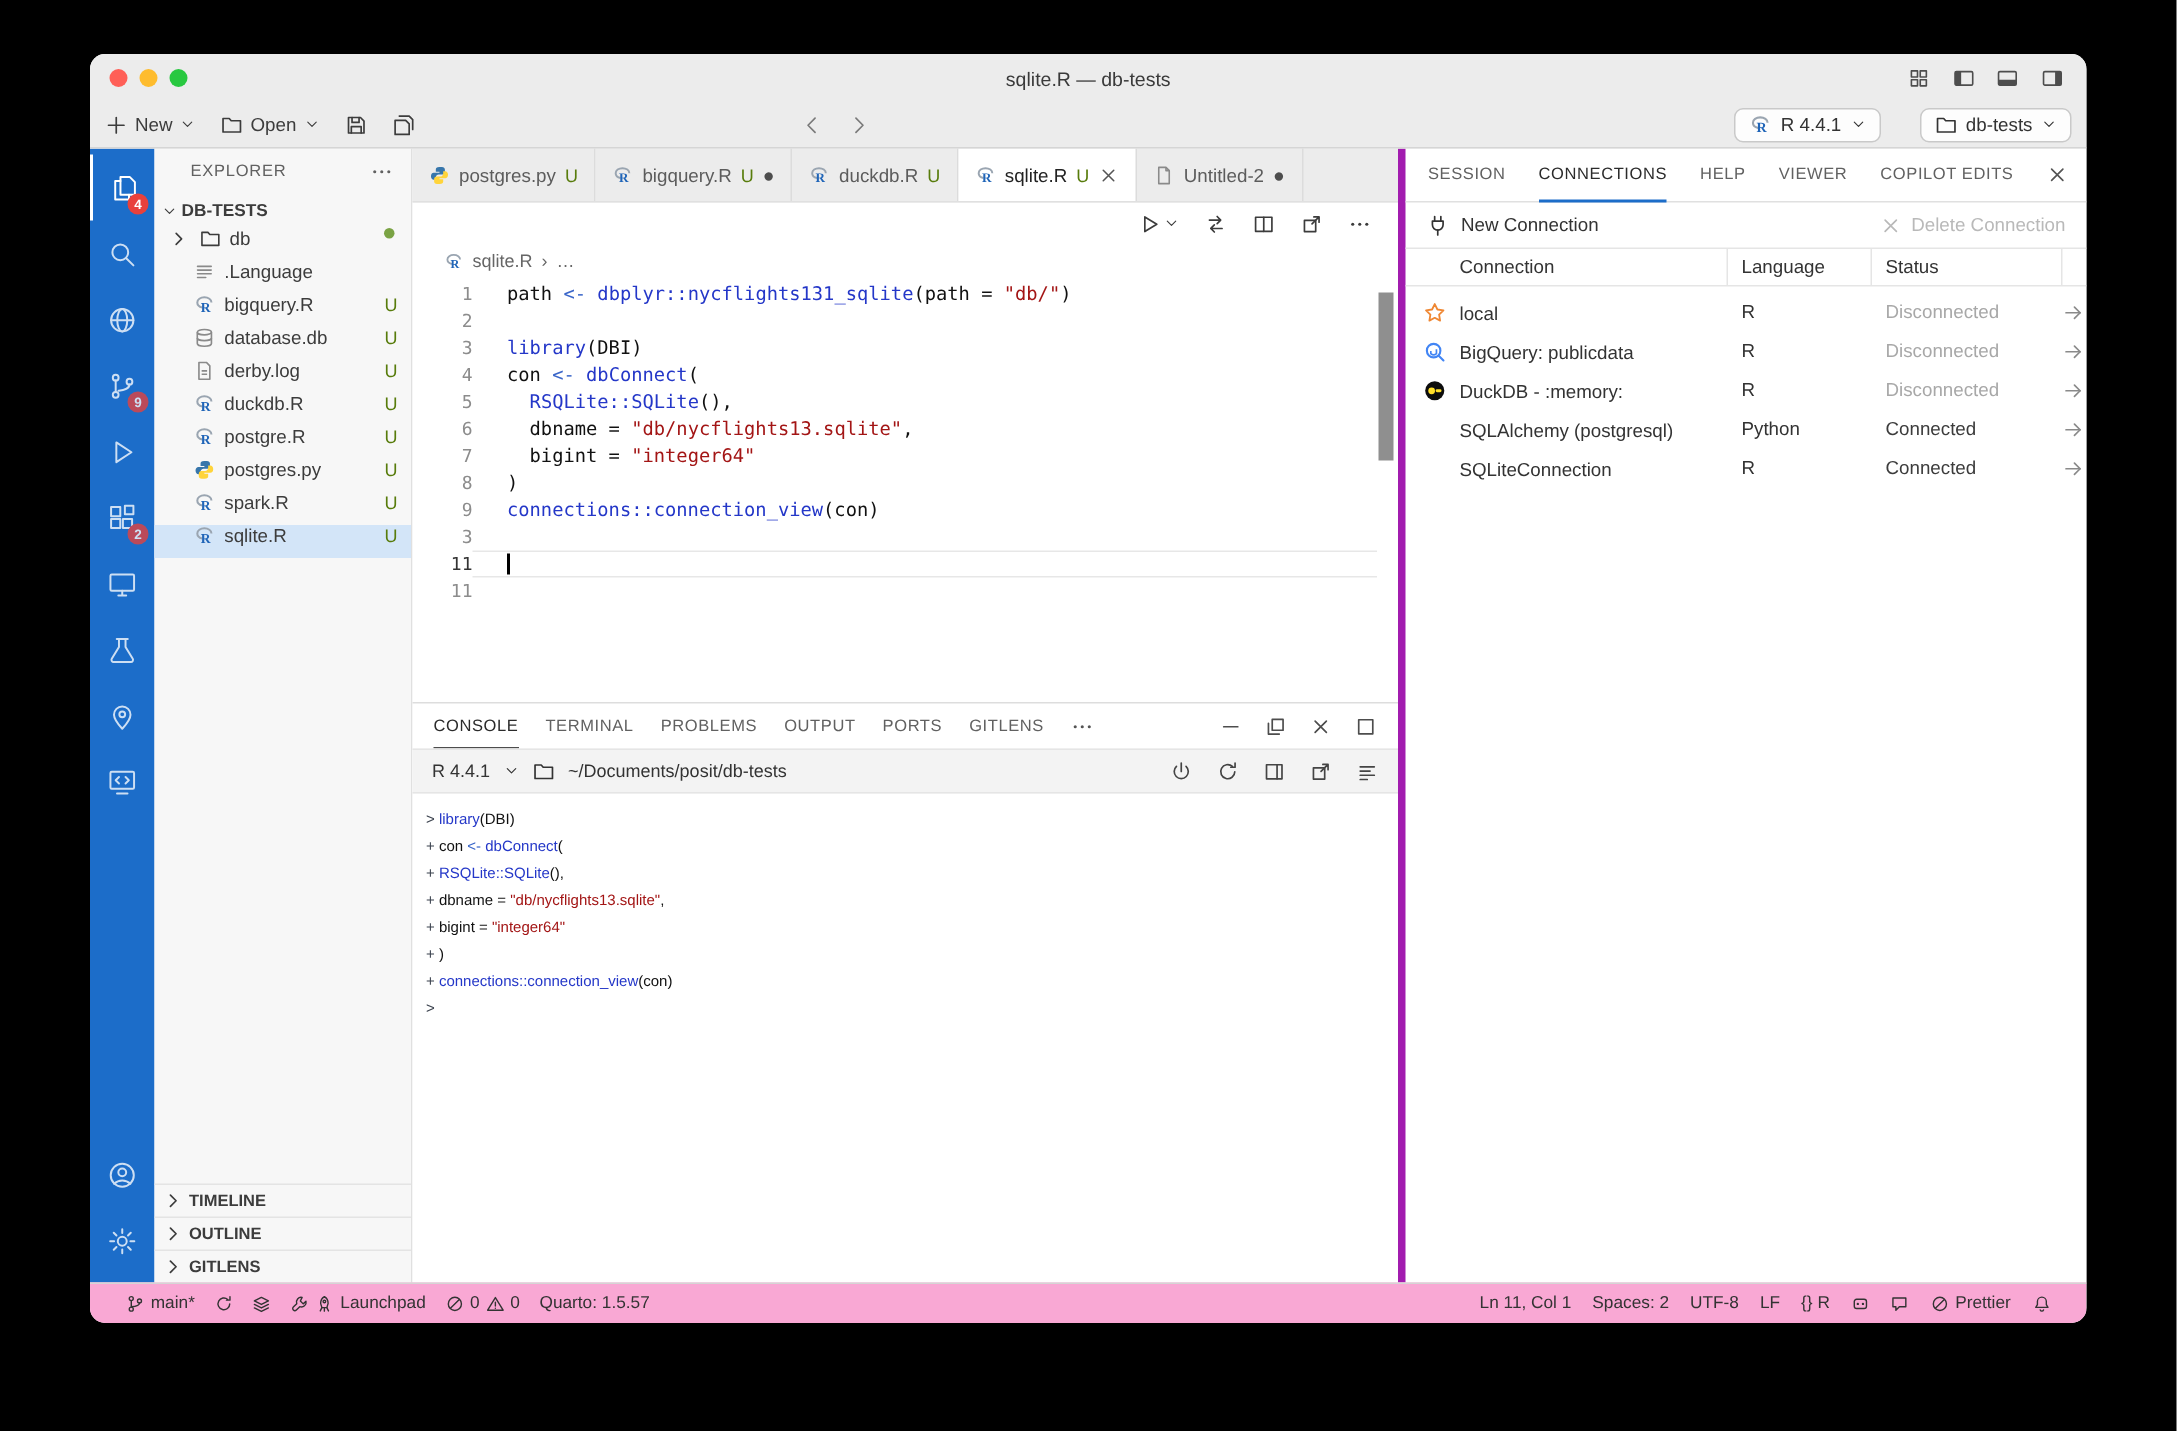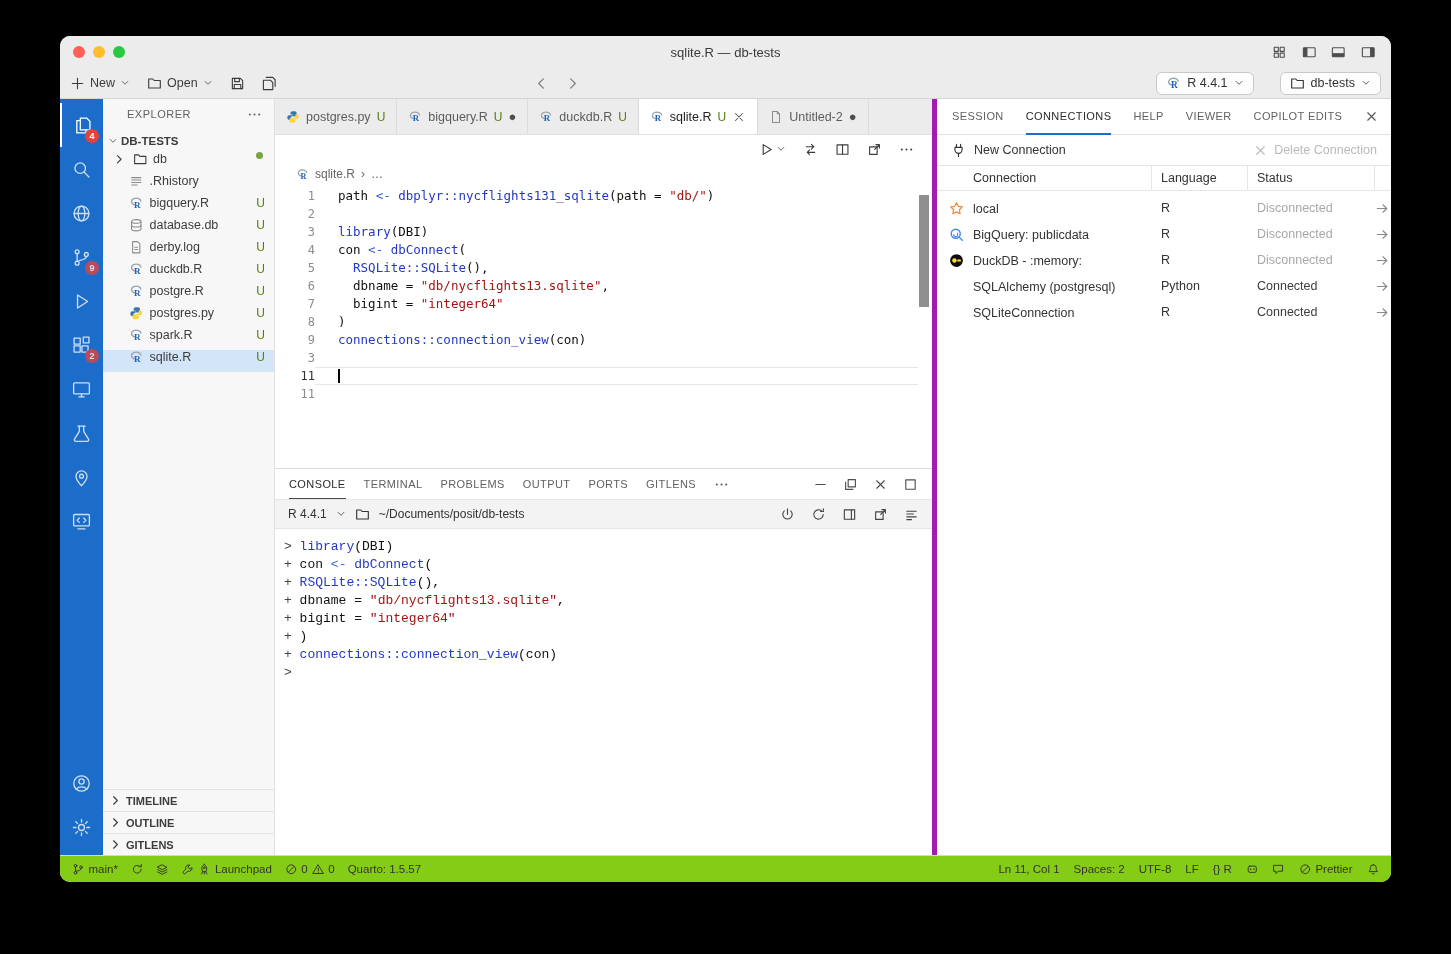--- a/index.html
+++ b/index.html
@@ -67,21 +67,21 @@
 .t-p{color:#111}.t-f{color:#2437c8}.t-o{color:#3a66c9}.t-s{color:#a31515}.t-pr{color:#3d4450}
 
 .panel{height:387px;border-top:1px solid #ddd;display:flex;flex-direction:column;flex:0 0 auto}
 .panel-tabs{height:30px;display:flex;align-items:center;padding:0 14px;gap:18px;flex:0 0 auto}
 .ptab{font-size:11px;color:#616161;height:30px;display:flex;align-items:center;border-bottom:1.5px solid transparent;letter-spacing:.4px}
 .ptab.active{color:#2b2b2b;border-bottom-color:#4d4d4d}
 .panel-more{color:#555}
 .panel-actions{margin-left:auto;display:flex;gap:15px;color:#4d4d4d;align-items:center}
 .console-toolbar{height:30px;background:#f3f3f3;border-top:1px solid #e5e5e5;border-bottom:1px solid #e5e5e5;display:flex;align-items:center;padding:0 13px;gap:9px;font-size:12px;color:#333;flex:0 0 auto}
 .ct-right{margin-left:auto;display:flex;gap:16px;color:#444;align-items:center}
-.console-out{flex:1;font-family:Liberation Mono, monospace;font-size:13px;padding:9px 0 0 9px;overflow:hidden}
+.console-out{flex:1;font-family:Liberation Sans, sans-serif;font-size:10px;padding:9px 0 0 9px;overflow:hidden}
 .cline{height:18px;line-height:18px;white-space:pre}
 
 .rightpanel{flex:1;border-left:5px solid #a21caf;display:flex;flex-direction:column;background:#fff;min-width:0}
 .rp-tabs{height:36px;display:flex;align-items:center;gap:22px;padding:0 15px;border-bottom:1px solid #e0e0e0;flex:0 0 auto}
 .rtab{font-size:11px;color:#616161;height:36px;display:flex;align-items:center;border-bottom:2px solid transparent;letter-spacing:.4px;white-space:nowrap}
 .rtab.active{color:#2b2b2b;border-bottom-color:#1c6dc9}
 .rp-close{margin-left:auto;color:#555}
 .conn-toolbar{height:30px;display:flex;align-items:center;padding:0 14px;gap:8px;font-size:12.5px;color:#333;flex:0 0 auto}
 .conn-delete{margin-left:auto;color:#b9b9b9;display:flex;gap:6px;align-items:center;font-size:12.5px}
 .conn-head{display:grid;grid-template-columns:215px 96px 127px 1fr;height:26px;border-top:1px solid #e5e5e5;border-bottom:1px solid #e5e5e5;flex:0 0 auto}
@@ -90,21 +90,21 @@
 .conn-head .cell.last{border-right:none}
 .conn-rows{padding-top:4px}
 .conn-row{display:grid;grid-template-columns:215px 96px 127px 1fr;height:26px;align-items:center;font-size:12.5px;color:#333}
 .conn-name{display:flex;gap:9px;align-items:flex-end;padding-left:12px;white-space:nowrap;overflow:hidden}
 .conn-name .noicon{width:15px;height:15px;flex:0 0 auto}
 .conn-cell{padding-left:9px}
 .status-disconnected{color:#a8a8a8}
 .status-connected{color:#3c3c3c}
 .conn-action{display:flex;justify-content:flex-end;padding-right:9px;color:#8a8a8a}
 
-.statusbar{height:27px;background:#84cc16;border-top:1px solid #d5d5d5;display:flex;align-items:center;padding:0 12px;font-size:11.5px;color:#333;gap:13px;flex:0 0 auto}
+.statusbar{height:27px;background:#f9a8d4;border-top:1px solid #d5d5d5;display:flex;align-items:center;padding:0 24px;font-size:11.5px;color:#333;gap:13px;flex:0 0 auto}
 .sb-item{display:flex;align-items:center;gap:4px;white-space:nowrap}
 .sb-right{margin-left:auto;display:flex;gap:14px;align-items:center}
 
 .icon{display:inline-flex;align-items:center;justify-content:center}
 .icon svg{width:15px;height:15px;display:block}
 .activitybar .icon svg{width:21px;height:21px}
 .statusbar .icon svg{width:12.5px;height:12.5px}
 .tab .icon svg{width:14px;height:14px}
 .tree-item .icon svg{width:14.5px;height:14.5px}
 .breadcrumb .icon svg{width:13px;height:13px}
@@ -383,21 +383,21 @@
             <span class="label">db</span>
             <span class="spacer"></span>
             <span class="mod-dot"></span>
           </div>
           <div class="tree-item">
             <span class="icon">
               <svg viewBox="0 0 16 16" fill="none" stroke="#8a8a8a" stroke-width="1.2" stroke-linecap="round">
                 <path d="M3 4h10M3 6.7h10M3 9.4h10M3 12.1h6"></path>
               </svg>
             </span>
-            <span class="label">.Rhistory</span>
+            <span class="label">.Language</span>
             <span class="spacer"></span>
           </div>
           <div class="tree-item">
             <span class="icon">
               <svg viewBox="0 0 16 16">
                 <path d="M13.2 6.2C13.2 4 10.9 2.4 8 2.4S2.8 4 2.8 6.2c0 1.8 1.5 3.2 3.7 3.7" fill="none" stroke="#9aa5b1" stroke-width="1.5"></path>
                 <text x="9" y="13" text-anchor="middle" font-family="Liberation Serif,serif" font-size="10" font-weight="bold" fill="#2065b8">R</text>
               </svg>
             </span>
             <span class="label">bigquery.R</span>

